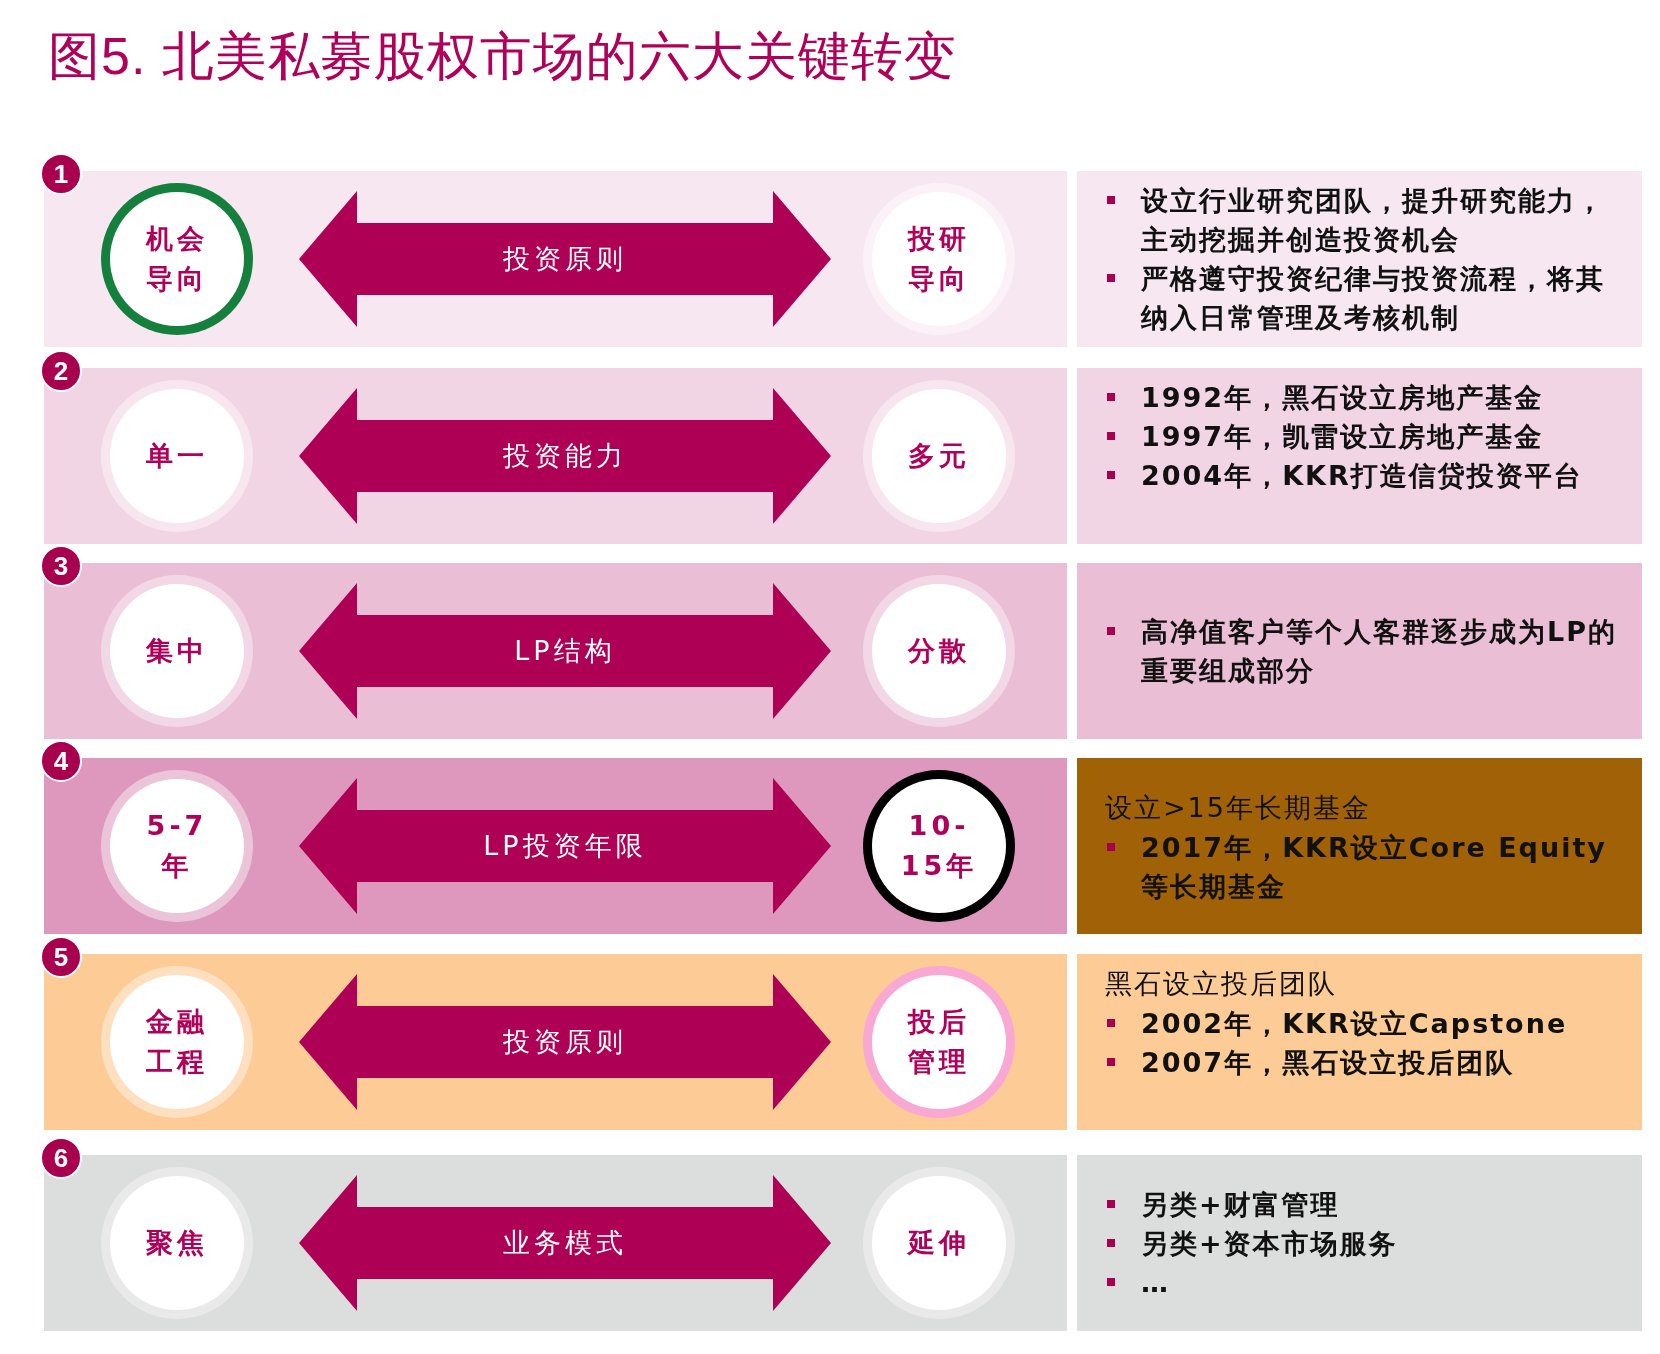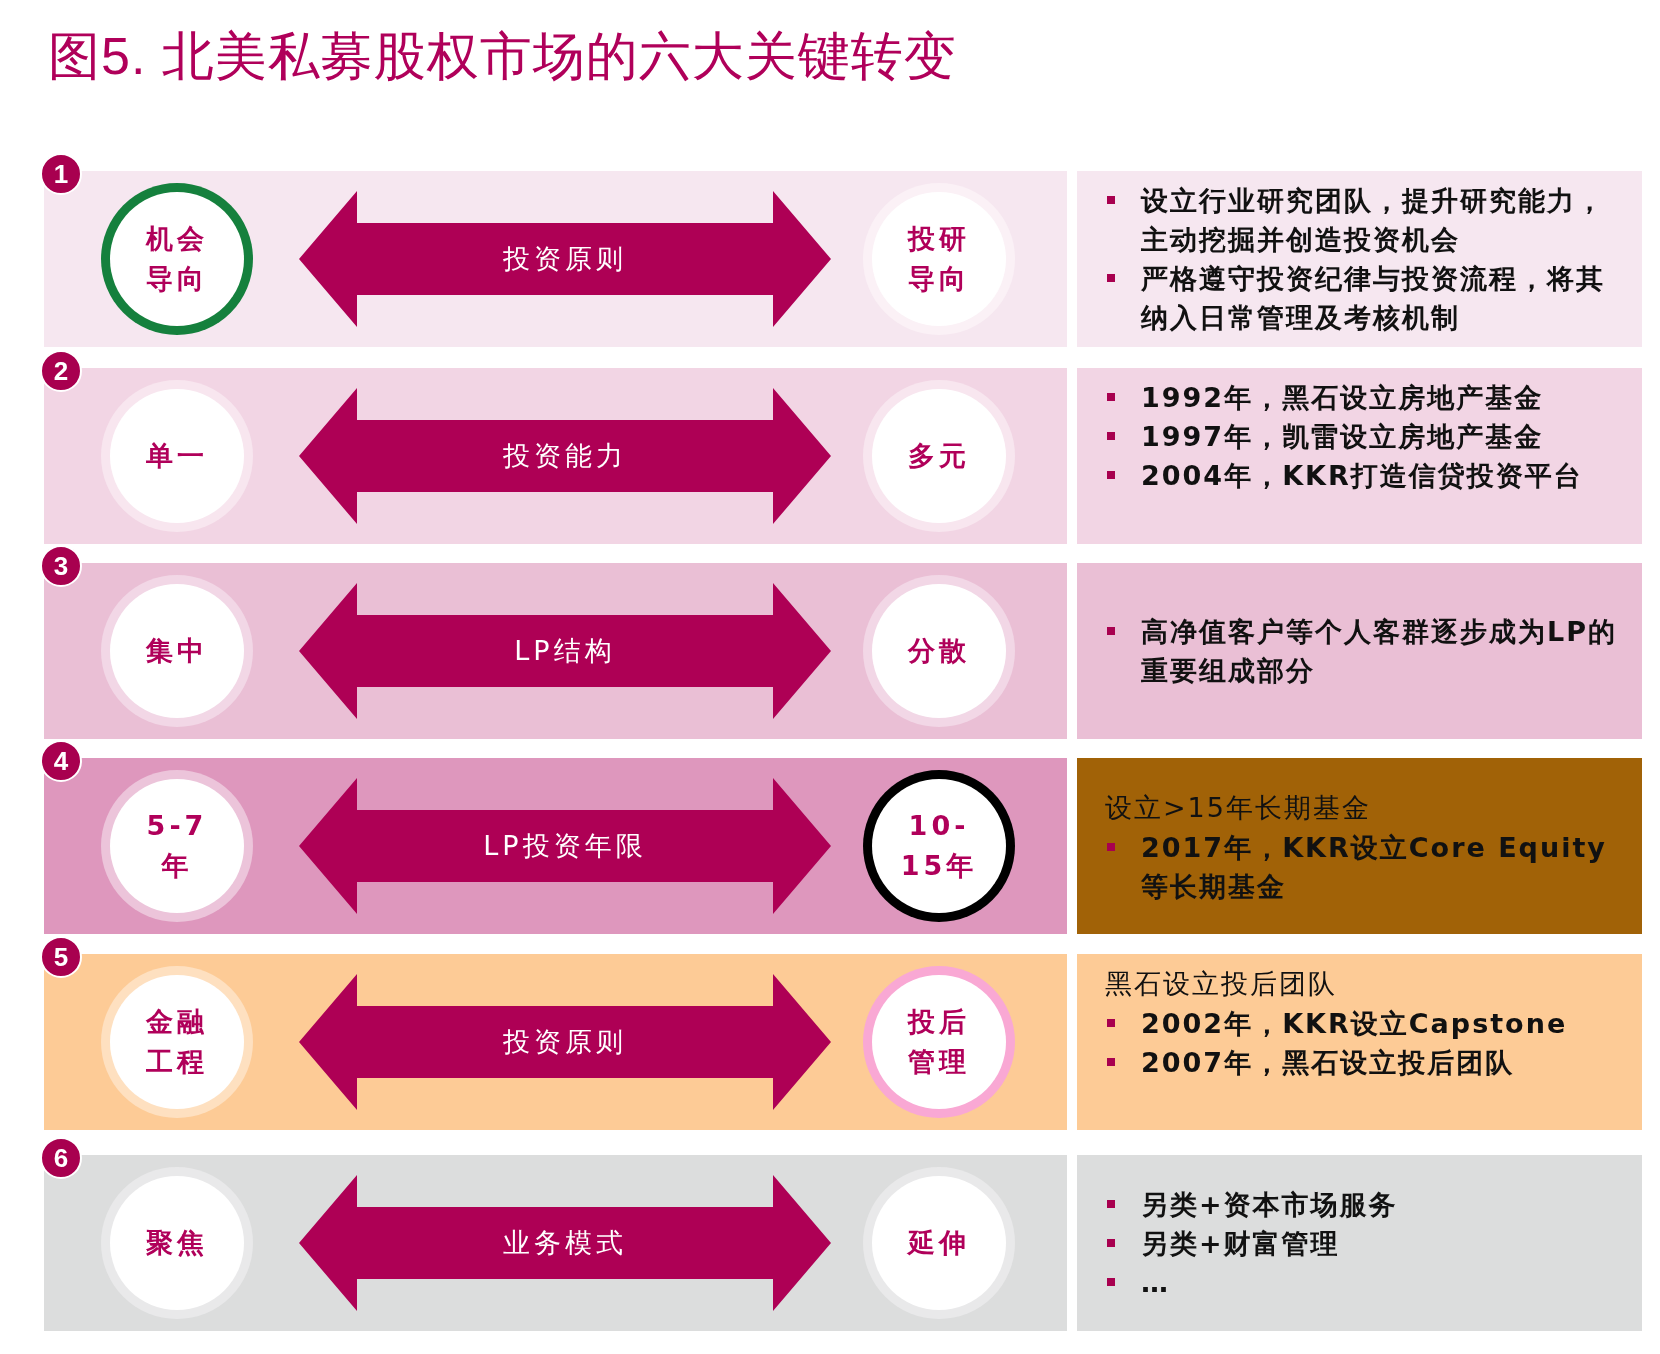--- a/index.html
+++ b/index.html
@@ -189,19 +189,19 @@
       </div>
       <div class="circle-outer circle-right" style="background: rgb(233, 233, 234);">
         <div class="circle-inner">
             <div class="circle-text">延伸</div>
           </div>
       </div>
     </div>
     <div class="right-panel" style="background: rgb(220, 221, 221); padding-top: 29.5px;">
 
       <ul class="bullets">
+          <li><span class="sq"></span><span>另类+财富管理</span></li>
           <li><span class="sq"></span><span>另类+资本市场服务</span></li>
-          <li><span class="sq"></span><span>另类+财富管理</span></li>
           <li><span class="sq"></span><span>…</span></li>
         </ul>
     </div>
   </div>
   </div>
 
 </body></html>

